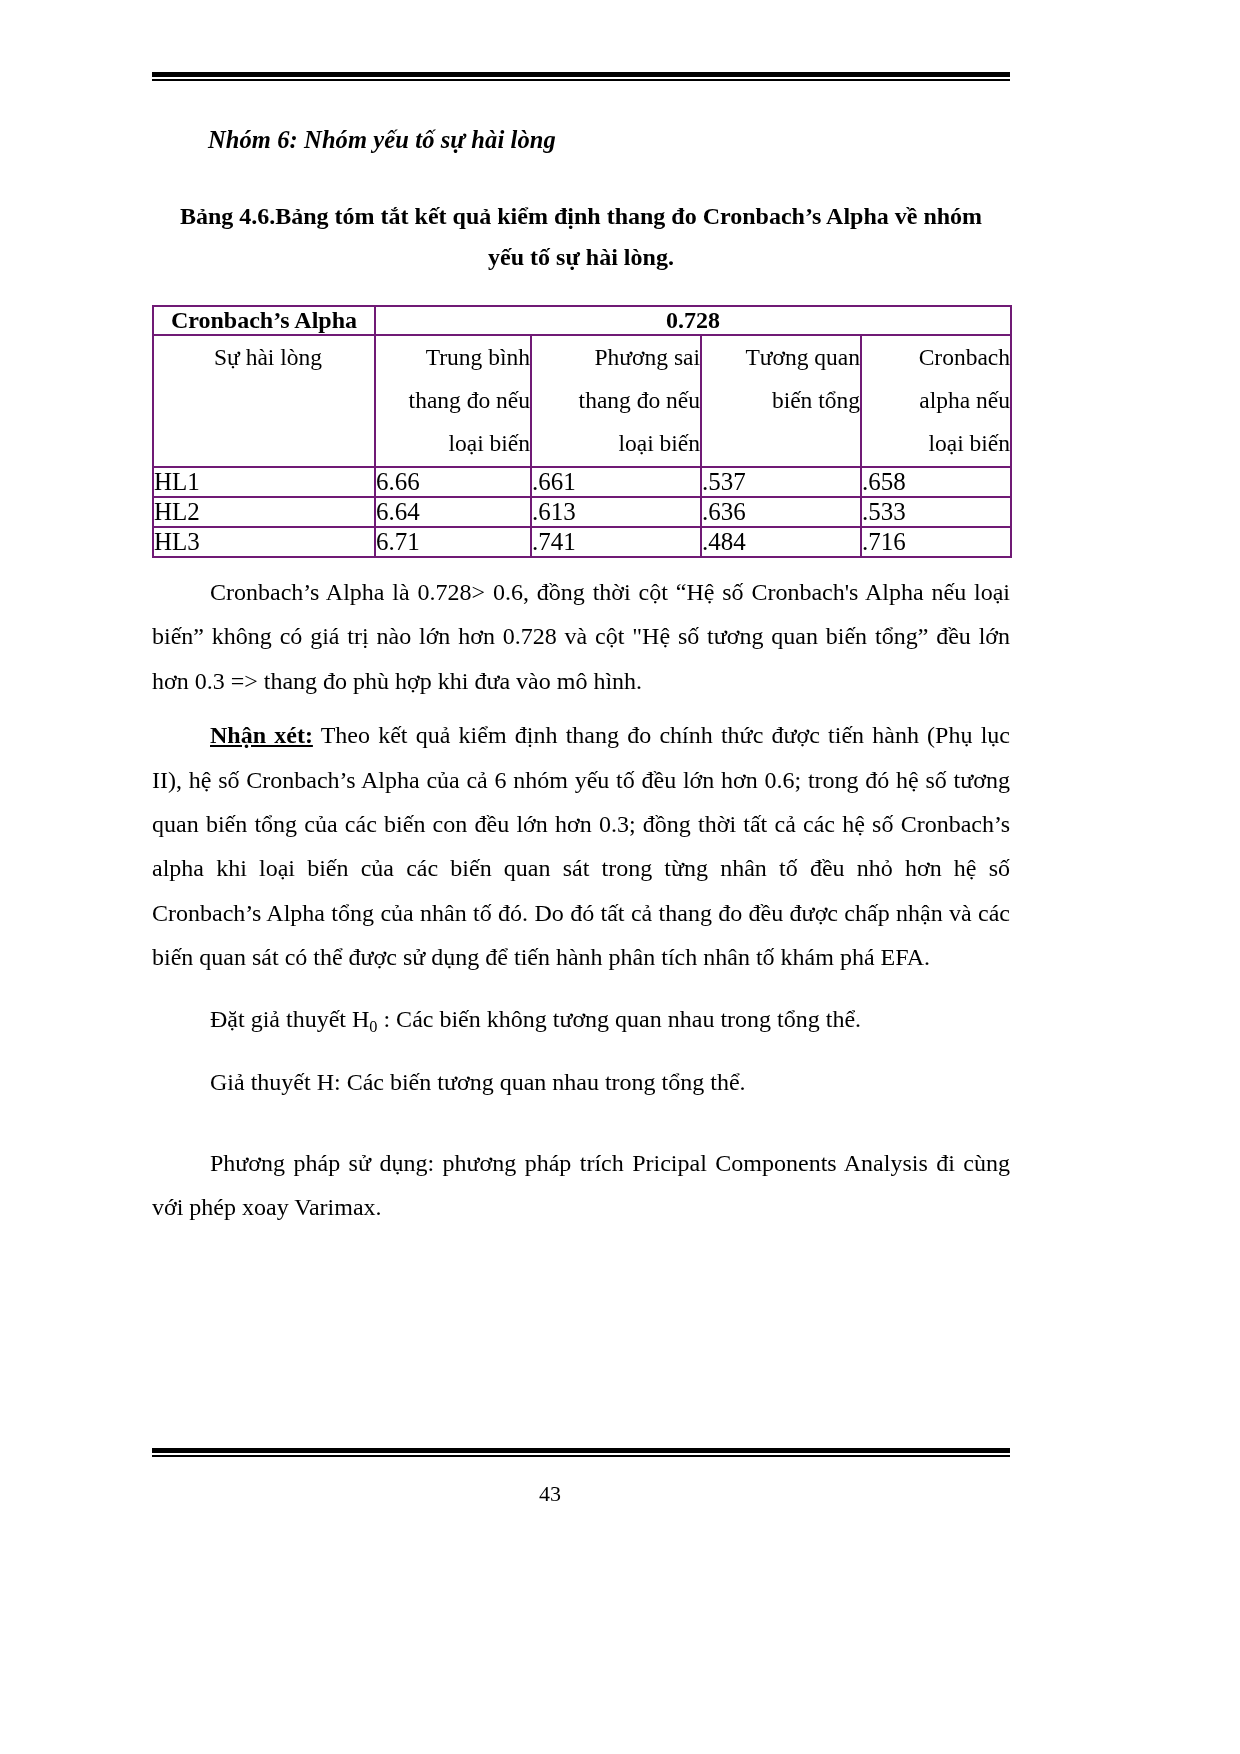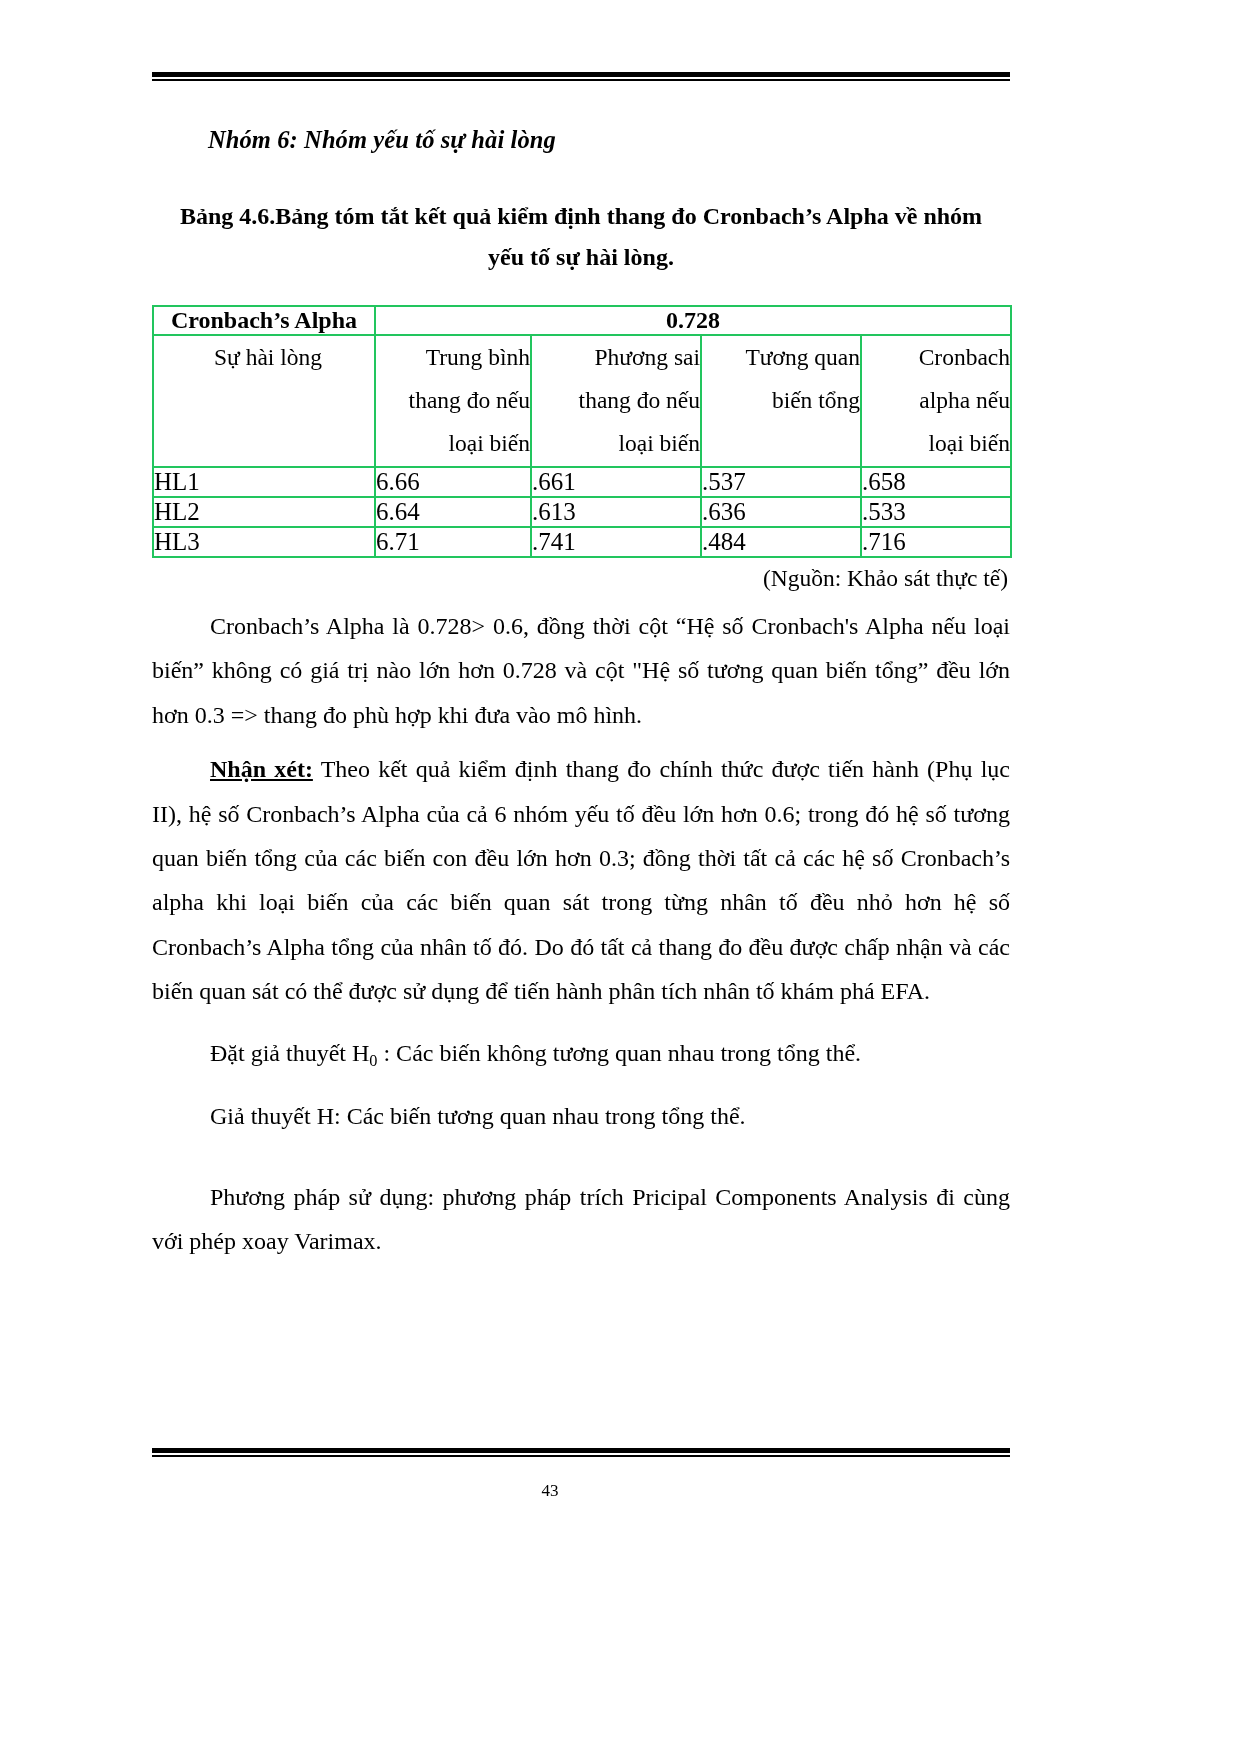--- a/index.html
+++ b/index.html
@@ -64,21 +64,21 @@
     height: 2px;
     background: #000;
   }
 
   .page-number {
     position: absolute;
     left: 0;
     top: 1481px;
     width: 1100px;
     text-align: center;
-    font-size: 17px;
+    font-size: 22px;
     font-family: "Liberation Serif", serif;
   }
 
   
   .content {
     position: absolute;
     left: 152px;
     top: 110px;
     width: 858px;
   }
@@ -101,21 +101,21 @@
 
   
   table.data-table {
     border-collapse: collapse;
     width: 858px;
     margin-top: 26px;
     table-layout: fixed;
     font-size: 23.5px;
   }
   table.data-table td {
-    border: 2px solid #22c55e;
+    border: 2px solid #701a75;
     padding: 0;
     vertical-align: top;
   }
   .alpha-label {
     font-weight: bold;
     text-align: center;
     font-size: 24px;
     padding: 12px 4px 14px 4px;
   }
   .alpha-value {
@@ -259,21 +259,20 @@
         <tr>
           <td class="body-cell">HL3</td>
           <td class="body-cell">6.71</td>
           <td class="body-cell">.741</td>
           <td class="body-cell">.484</td>
           <td class="body-cell">.716</td>
         </tr>
       </tbody>
     </table>
 
-    <div class="source-note">(Nguồn: Khảo sát thực tế)</div>
 
     <p class="body first"><span class="indent"></span><span>Cronbach’s Alpha là 0.728&gt; 0.6, đồng thời cột “Hệ số Cronbach's Alpha nếu loại biến”  không có giá trị nào lớn hơn 0.728 và  cột "Hệ số tương quan biến tổng”  đều lớn hơn 0.3 =&gt; thang đo phù hợp khi đưa vào mô hình.</span></p>
 
     <p class="body"><span class="indent"></span><span class="u">Nhận xét:</span><span> Theo kết quả kiểm định thang đo chính thức được tiến hành (Phụ lục II), hệ số Cronbach’s Alpha của cả 6 nhóm yếu tố đều lớn hơn 0.6; trong đó hệ số tương quan biến tổng của các biến con đều lớn hơn 0.3; đồng thời tất cả các hệ số Cronbach’s alpha khi loại biến của các biến quan sát trong từng nhân tố đều nhỏ hơn hệ số Cronbach’s Alpha tổng của nhân tố đó. Do đó tất cả thang đo đều được chấp nhận và các biến quan sát có thể được sử dụng để tiến hành phân tích nhân tố khám phá EFA.</span></p>
 
 
     <p class="tight"><span class="indent"></span><span>Đặt giả thuyết H</span><sub class="sub0">0</sub><span> : Các biến không tương quan nhau trong tổng thể.</span></p>
 
     <p class="tight"><span class="indent"></span><span>Giả thuyết H: Các biến tương quan nhau trong tổng thể.</span></p>
 

